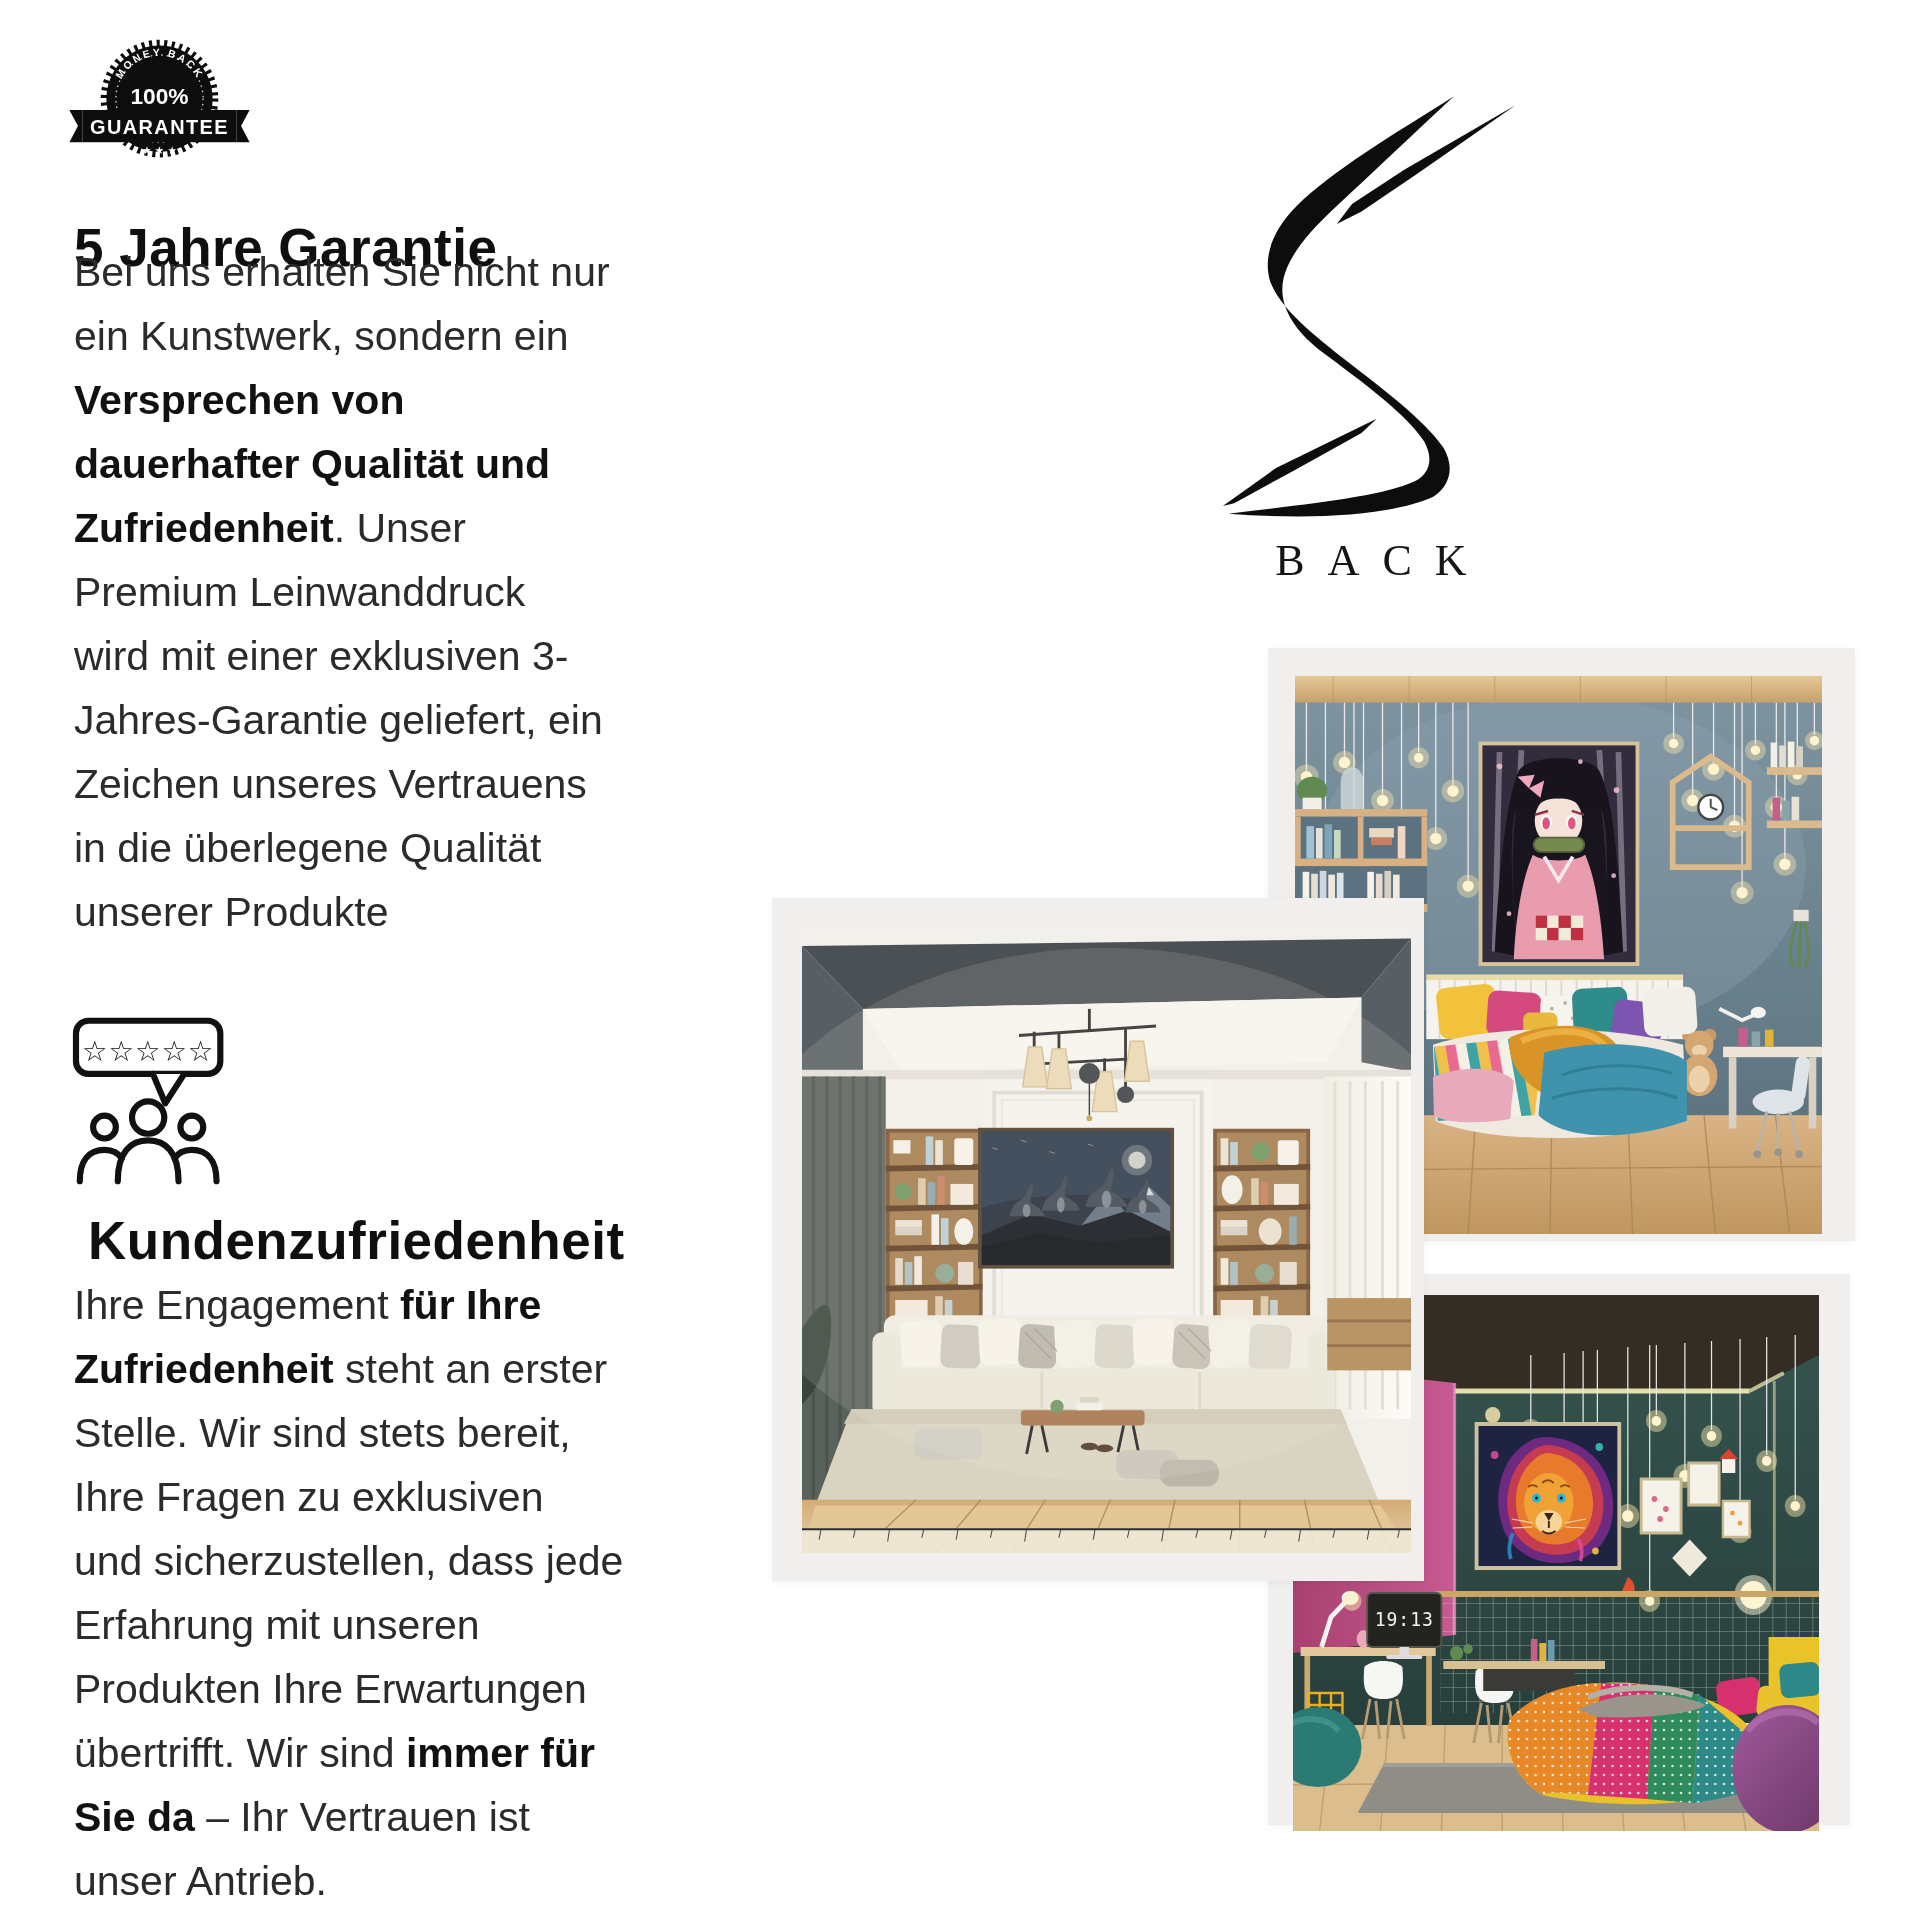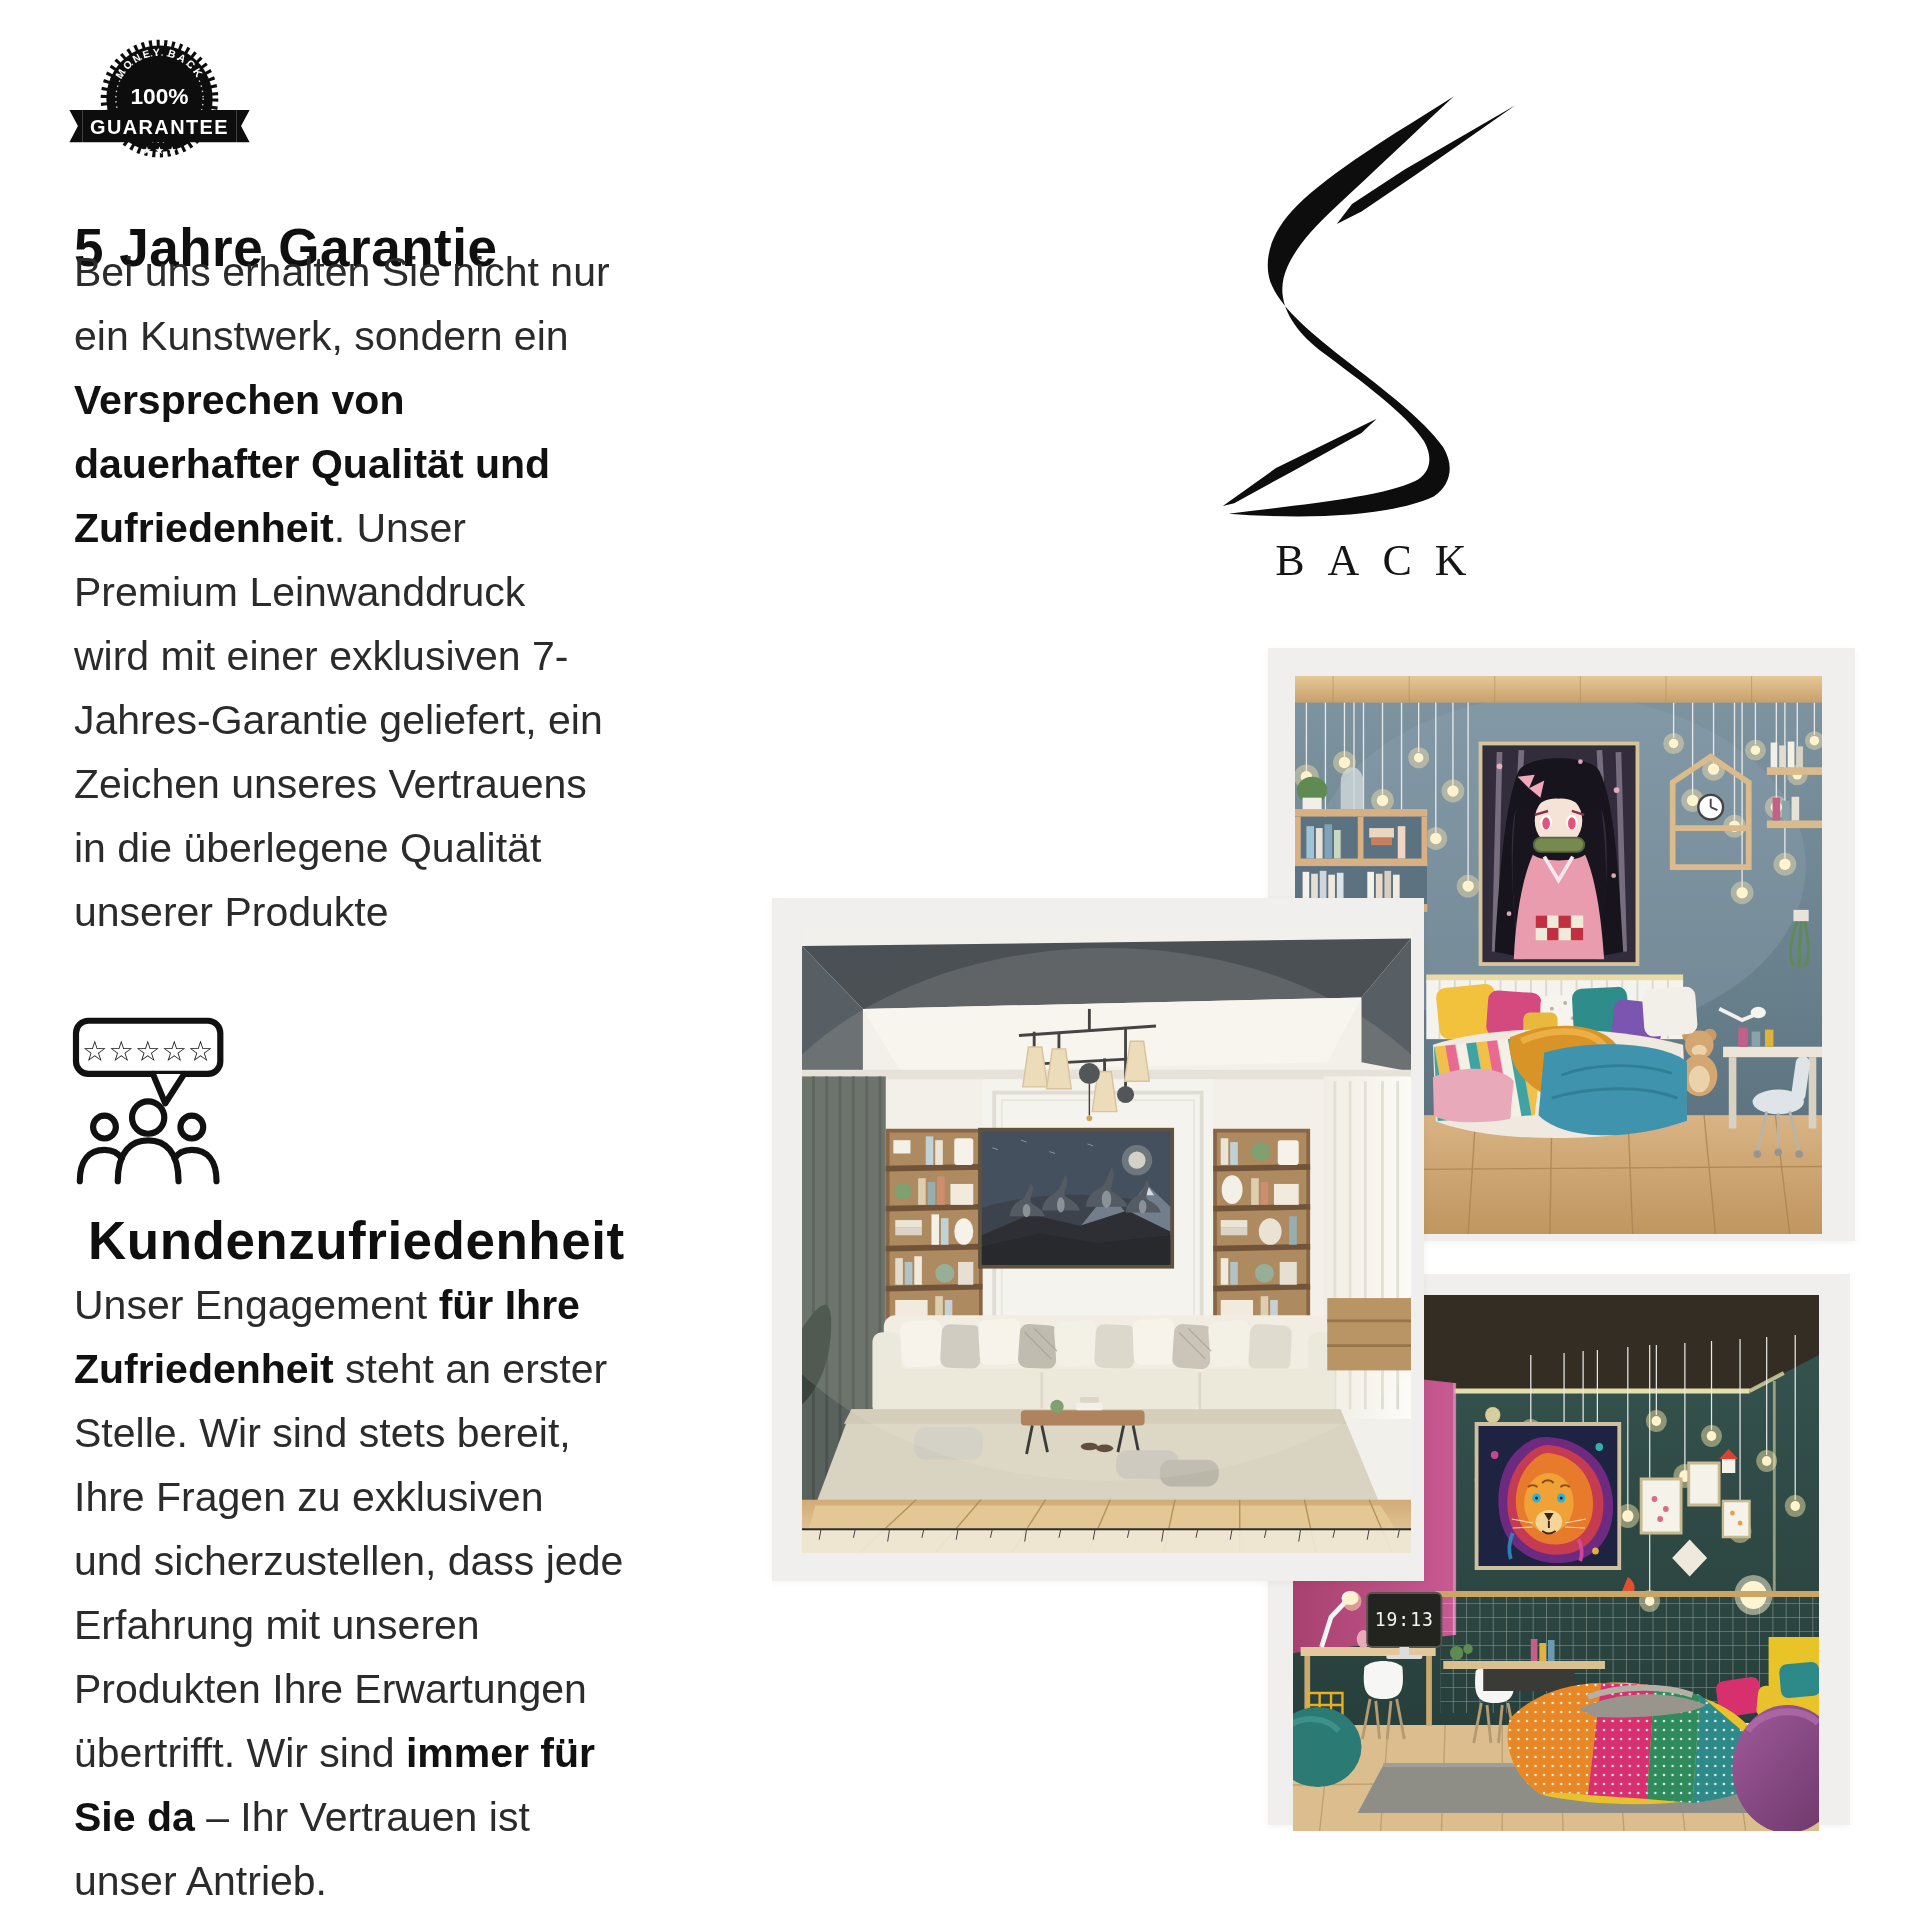--- a/index.html
+++ b/index.html
@@ -37,42 +37,42 @@
     <text x="95" y="124" text-anchor="middle" font-family="DejaVu Sans,sans-serif" font-size="11" fill="#ffffff">★ ★ ★</text>
   </svg>
 
   <div class="heading" style="left:74px;top:181px;margin-top:36px;">5 Jahre Garantie</div>
   <div class="para" style="left:74px;top:240px;"><span>Bei uns erhalten Sie nicht nur
 ein Kunstwerk, sondern ein
 </span><span class="b">Versprechen von
 dauerhafter Qualität und
 Zufriedenheit</span><span>. Unser
 Premium Leinwanddruck
-wird mit einer exklusiven 7-
+wird mit einer exklusiven 3-
 Jahres-Garantie geliefert, ein
 Zeichen unseres Vertrauens
 in die überlegene Qualität
 unserer Produkte</span></div>
 
   <svg class="abs" style="left:71px;top:1016px;" width="160" height="169" viewBox="0 0 168 178">
     <g fill="none" stroke="#111" stroke-width="6.5" stroke-linejoin="round" stroke-linecap="round">
       <rect x="5" y="5" width="152" height="56" rx="13"></rect>
       <path d="M86,61 L99,92 L119,61" fill="#ffffff"></path>
       <circle cx="81" cy="107" r="17"></circle>
       <path d="M49,174 C49,143 63,131 81,131 C99,131 113,143 113,174"></path>
       <circle cx="35" cy="117" r="12"></circle>
       <path d="M9,174 C9,152 19,141 35,141 C44,141 50,145 53,150"></path>
       <circle cx="127" cy="117" r="12"></circle>
       <path d="M109,150 C112,145 118,141 127,141 C143,141 153,152 153,174"></path>
     </g>
     <text x="81" y="47" text-anchor="middle" font-family="DejaVu Sans,sans-serif" font-size="30" letter-spacing="1" fill="#111">☆☆☆☆☆</text>
   </svg>
 
   <div class="heading" style="left:88px;top:1210px;">Kundenzufriedenheit</div>
-  <div class="para" style="left:74px;top:1273px;"><span>Unser Engagement </span><span class="b">für Ihre
+  <div class="para" style="left:74px;top:1273px;"><span>Ihre Engagement </span><span class="b">für Ihre
 Zufriedenheit</span><span> steht an erster
 Stelle. Wir sind stets bereit,
 Ihre Fragen zu exklusiven
 und sicherzustellen, dass jede
 Erfahrung mit unseren
 Produkten Ihre Erwartungen
 übertrifft. Wir sind </span><span class="b">immer für
 Sie da</span><span> – Ihr Vertrauen ist
 unser Antrieb.</span></div>
 

